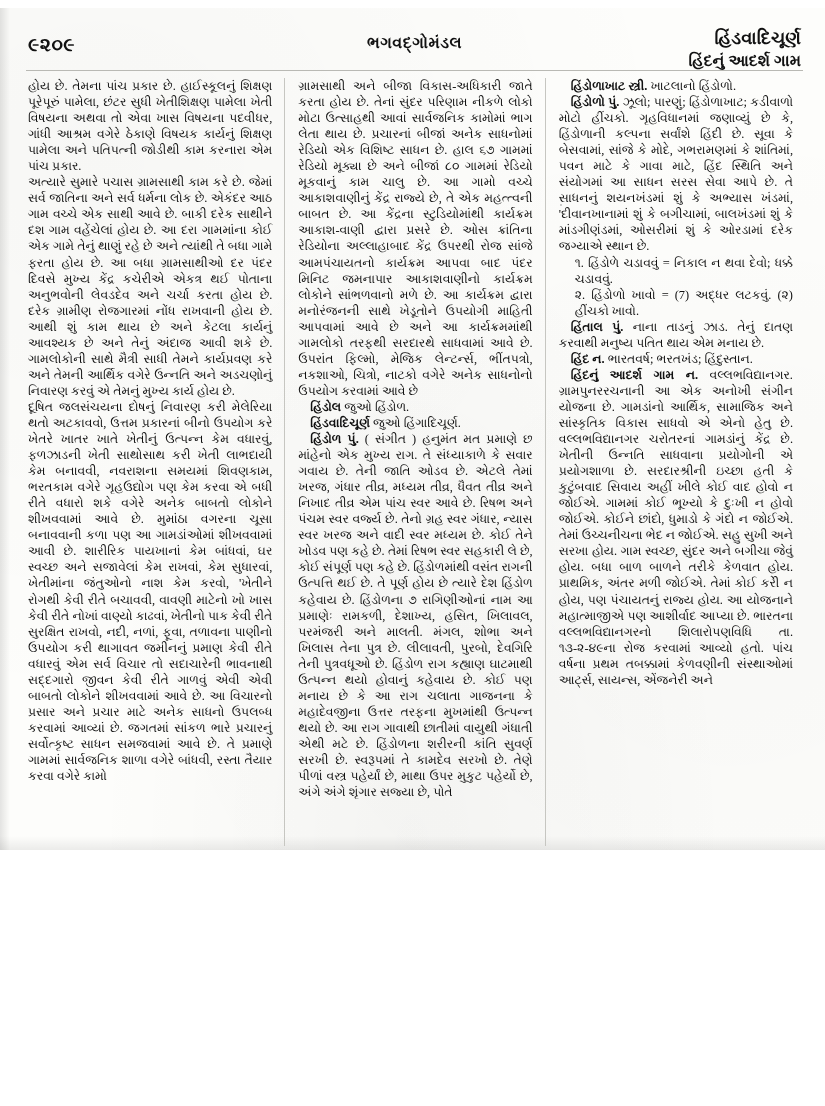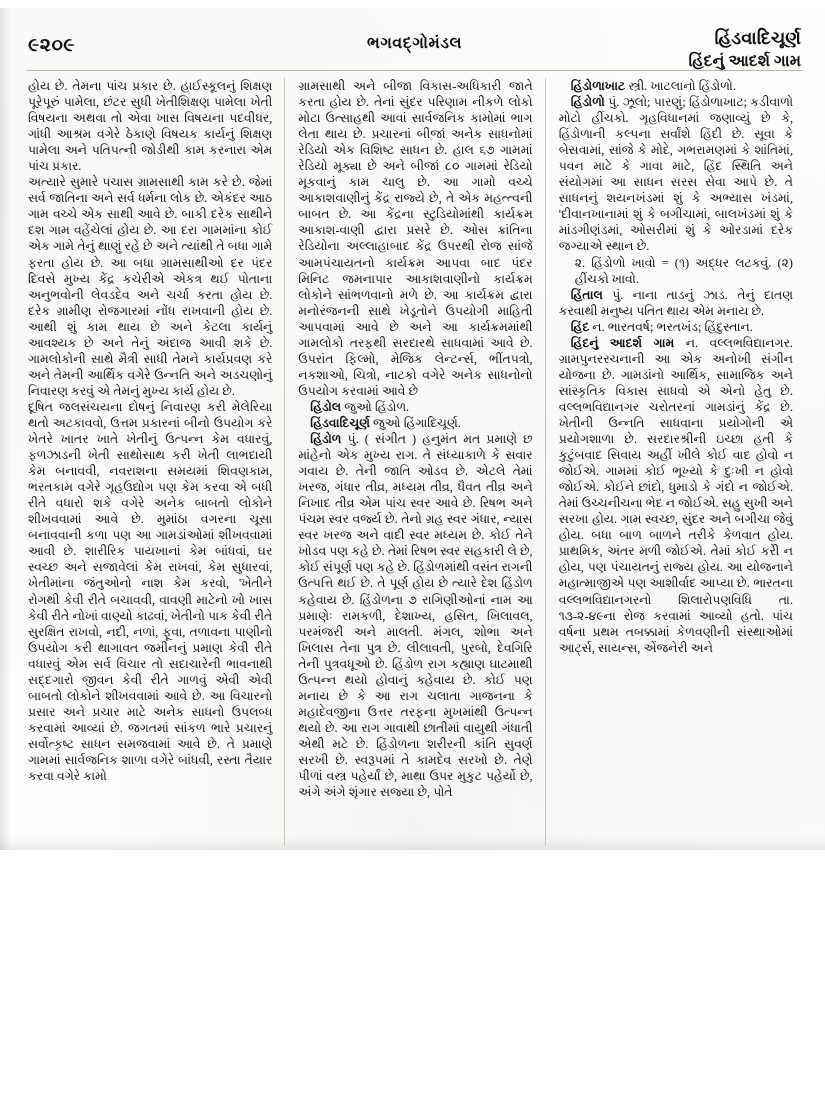--- a/index.html
+++ b/index.html
@@ -111,21 +111,21 @@
     margin: 0;
   }
   .entry {
     margin: 1px 0 0 0;
   }
   .entry .hw {
     font-weight: bold;
     padding-left: 12px;
   }
   .entry .pos {
-    font-weight: normal;
+    font-weight: bold;
   }
   .sense {
     margin: 0;
     padding-left: 16px;
     text-indent: -2px;
   }
 
   
   .scan-edge-left {
     position: absolute;
@@ -203,21 +203,22 @@
         <span class="hw">હિંડોળાખાટ</span>
         <span class="pos">સ્ત્રી.</span>
         <span>ખાટલાનો હિંડોળો.</span>
       </p>
 
       <p class="entry">
         <span class="hw">હિંડોળો</span>
         <span class="pos">પું.</span>
         <span>ઝૂલો; પારણું; હિંડોળાખાટ; કડીવાળો મોટો હીંચકો. ગૃહવિધાનમાં જણાવ્યું છે કે, હિંડોળાની કલ્પના સર્વાંશે હિંદી છે. સૂવા કે બેસવામાં, સાંજે કે મોદે, ગભરામણમાં કે શાંતિમાં, પવન માટે કે ગાવા માટે, હિંદ સ્થિતિ અને સંયોગમાં આ સાધન સરસ સેવા આપે છે. તે સાધનનું શયનખંડમાં શું કે અભ્યાસ ખંડમાં, 'દીવાનખાનામાં શું કે બગીચામાં, બાલખંડમાં શું કે માંડગીણંડમાં, ઓસરીમાં શું કે ઓરડામાં દરેક જગ્યાએ સ્થાન છે.</span>
       </p>
-      <p class="sense">૨. હિંડોળો ખાવો = (૧) અદ્ધર લટકવું. (૨) હીંચકો ખાવો.</p>
+      <p class="sense">૧. હિંડોળે ચડાવવું = નિકાલ ન થવા દેવો; ધક્કે ચડાવવું.</p>
+      <p class="sense">૨. હિંડોળો ખાવો = (7) અદ્ધર લટકવું. (૨) હીંચકો ખાવો.</p>
 
       <p class="entry">
         <span class="hw">હિંતાલ</span>
         <span class="pos">પું.</span>
         <span>નાના તાડનું ઝાડ. તેનું દાતણ કરવાથી મનુષ્ય પતિત થાય એમ મનાય છે.</span>
       </p>
 
       <p class="entry">
         <span class="hw">હિંદ</span>
         <span class="pos">ન.</span>

